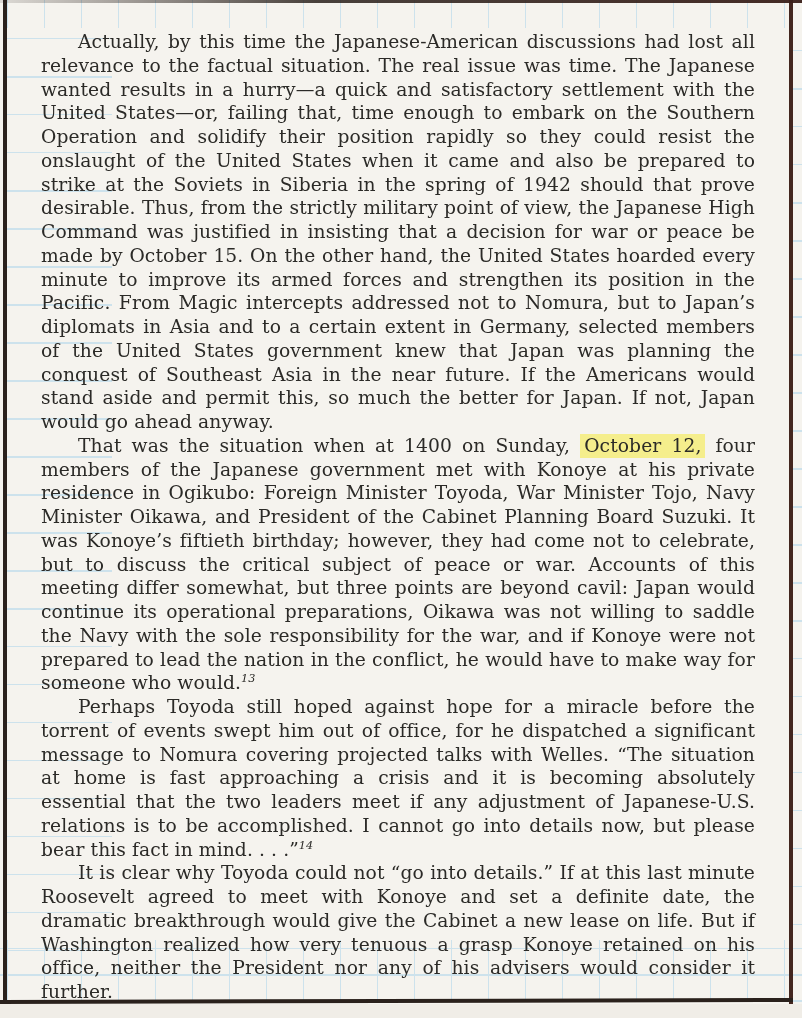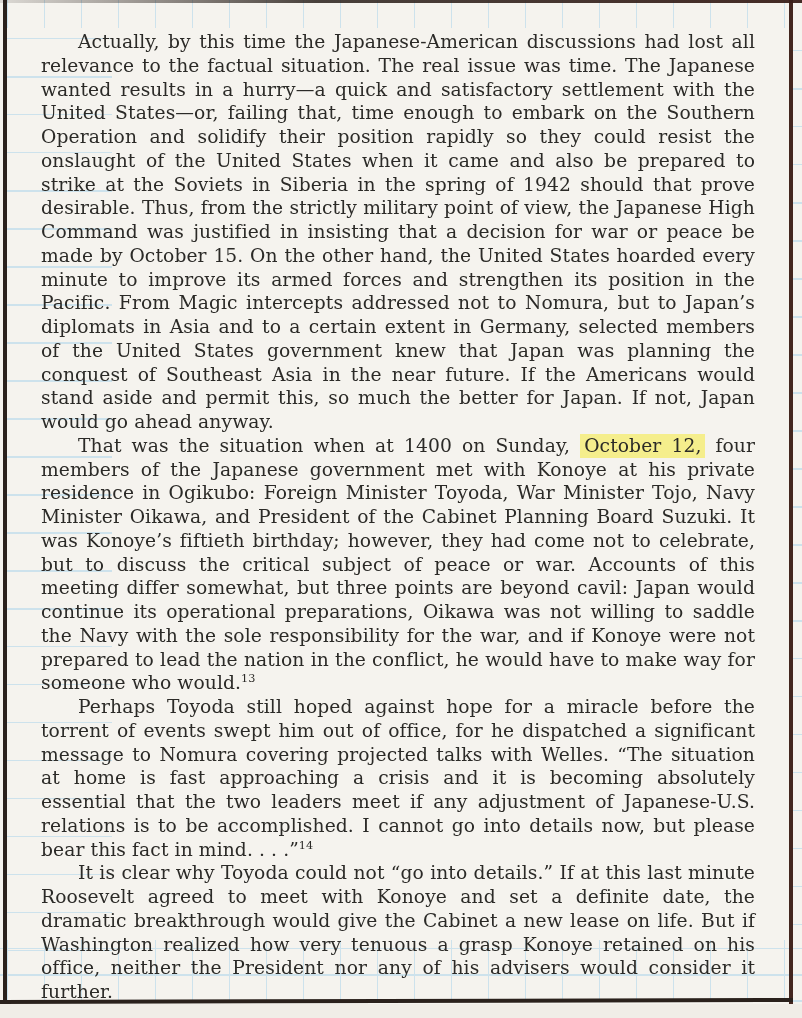--- a/index.html
+++ b/index.html
@@ -70,20 +70,21 @@
     padding: 1px 4px 2px 4px;
     border-radius: 0;
     box-decoration-break: clone;
     -webkit-box-decoration-break: clone;
   }
   .text-block sup {
     font-size: 0.6em;
     line-height: 0;
     vertical-align: super;
     letter-spacing: 0;
+    font-style: italic;
   }
 </style>
 </head>
 <body>
 
 <div class="scan">
   <div class="grid grid-top"></div>
   <div class="grid grid-left"></div>
   <div class="grid grid-right"></div>
   <div class="grid grid-bottom"></div>

